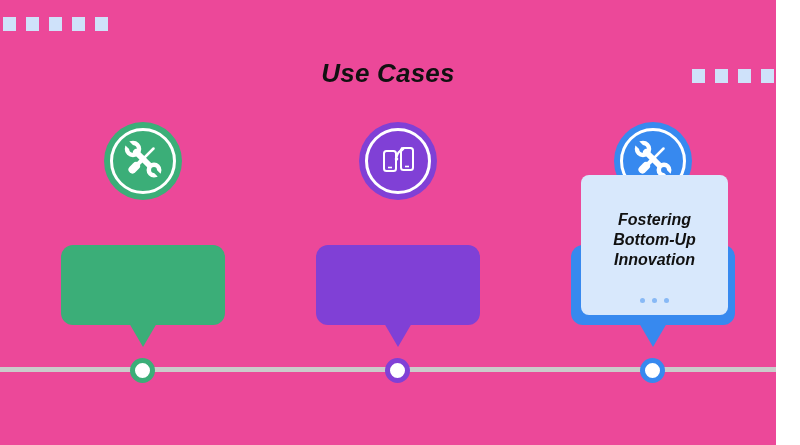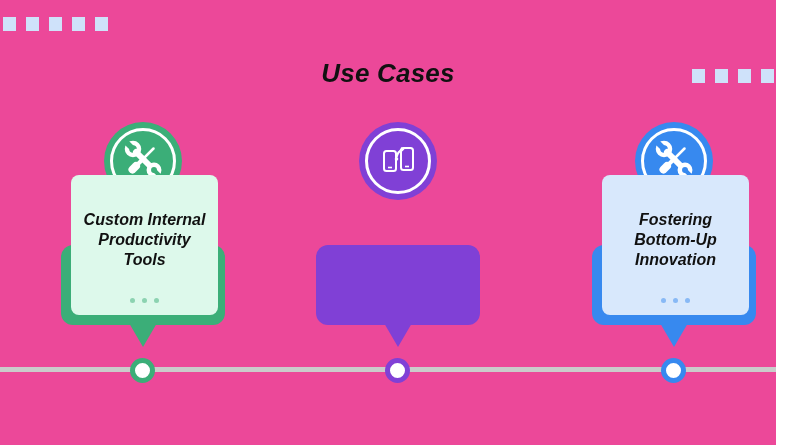--- a/index.html
+++ b/index.html
@@ -36,21 +36,21 @@
     position: absolute;
     left: 0; top: 367px;
     width: 800px; height: 5px;
     background: var(--timeline, #cbcbcb);
   }
 
   
   .column { position: absolute; top: 120px; width: 164px; height: 270px; }
   .column:nth-of-type(1) { left: 61px; }
   .column:nth-of-type(2) { left: 316px; }
-  .column:nth-of-type(3) { left: 592px; }
+  .column:nth-of-type(3) { left: 571px; }
 
   .icon-badge {
     position: absolute; top: 2px; left: 43px;
     width: 78px; height: 78px;
     border-radius: 50%;
     background: var(--accent);
   }
   .icon-ring {
     position: absolute; inset: 6px;
     border: 3px solid #fff;
@@ -137,30 +137,20 @@
         <line x1="9" y1="9" x2="1" y2="1" style="stroke:var(--accent)" stroke-width="5.5"></line>
         <circle cx="31" cy="31" r="5.2" fill="none" style="stroke:#fff" stroke-width="4.5"></circle>
         <line x1="31.5" y1="31.5" x2="39" y2="39" style="stroke:var(--accent)" stroke-width="4"></line>
         <line x1="9.5" y1="30.5" x2="13" y2="27" style="stroke:#fff" stroke-width="8" stroke-linecap="round"></line>
         <line x1="12.5" y1="27.5" x2="22" y2="18" style="stroke:#fff" stroke-width="4"></line>
         <line x1="22" y1="18" x2="30.5" y2="9.5" style="stroke:#fff" stroke-width="2.5" stroke-linecap="round"></line>
       </svg>
     </div>
     <div class="bubble"></div>
     <div class="tail"></div>
-    <div class="card">
-      <div class="card-text">Custom Internal
-Productivity
-Tools</div>
-      <div class="dots">
-          <i></i>
-          <i></i>
-          <i></i>
-        </div>
-    </div>
     <div class="marker"></div>
   </section>
 
   <section class="column" style="--accent: #8040d6; --bg: #efe6fc;">
     <div class="icon-badge">
       <div class="icon-ring"></div>
       <svg width="40" height="40" viewBox="0 0 40 40">
         <rect x="6" y="12" width="12" height="20" rx="2.5" fill="none" style="stroke:#fff" stroke-width="2"></rect>
         <line x1="10" y1="28.5" x2="14" y2="28.5" style="stroke:#fff" stroke-width="1.6"></line>
         <rect x="23" y="9" width="12" height="22" rx="2.5" fill="none" style="stroke:#fff" stroke-width="2"></rect>

